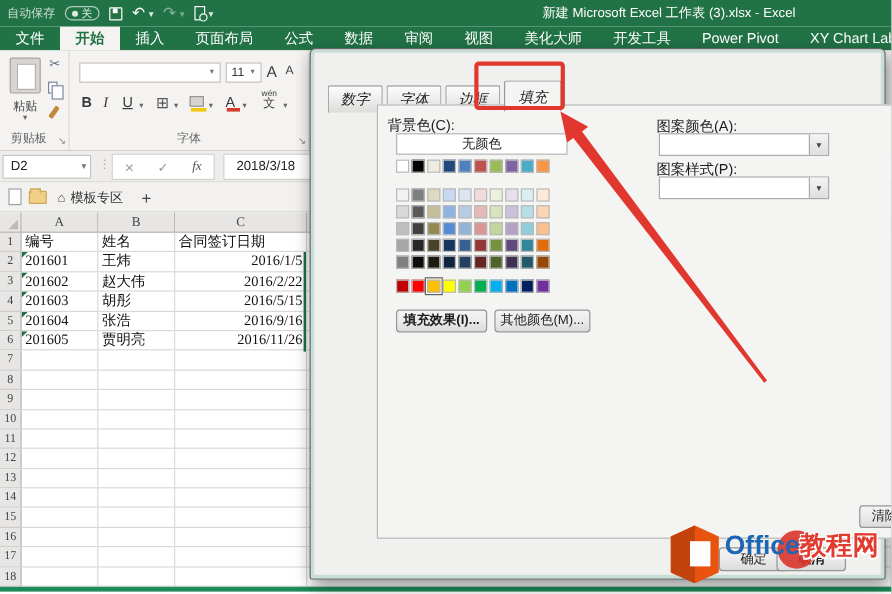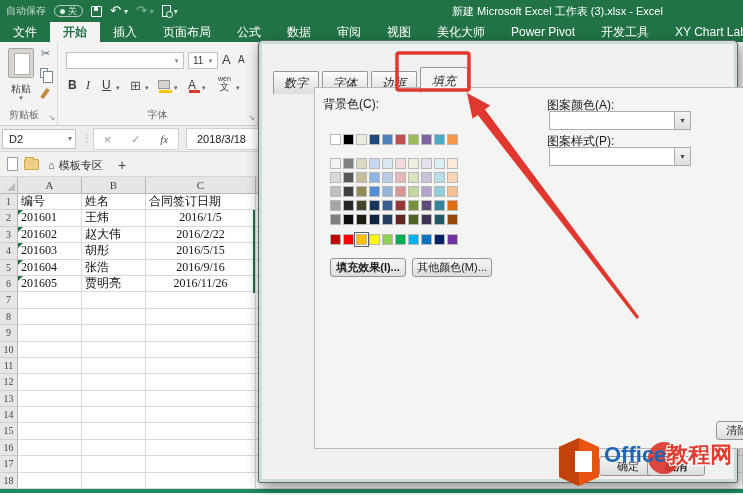--- a/index.html
+++ b/index.html
@@ -83,21 +83,21 @@
            text-align:center; height:17px; line-height:16px; }
   .corner { position:relative; }
   .corner .tri { position:absolute; right:2px; bottom:2px; width:0; height:0;
                  border-left:8px solid transparent; border-bottom:8px solid #bdbbb9; }
   .rhdr { background:#e7e6e5; border-right:1px solid #b9b7b5; border-bottom:1px solid #cfcecd;
           font-family:"Liberation Serif","DejaVu Serif",serif; font-size:10px; color:#444;
           text-align:center; height:16.4px; line-height:16px; }
   .cell { position:relative; border-right:1px solid #d9d9d9; border-bottom:1px solid #d9d9d9; height:16.4px;
           font-family:"Liberation Serif","DejaVu Serif",serif; font-size:12px; color:#111;
           line-height:15px; padding:0 3px; white-space:nowrap; overflow:hidden; }
-  .cell.num-right { text-align:center; }
+  .cell.num-right { text-align:right; }
   .cell .gtri { position:absolute; left:0; top:0; width:0; height:0;
                 border-top:5px solid #1e7145; border-right:5px solid transparent; }
   .sel-line { position:absolute; left:253px; top:33px; width:2px; height:83px; background:#1e7145; }
   .bottomstrip { position:absolute; left:0; top:489px; width:743px; height:4px; background:#1e8c5a; }
 
   
   .dialog { position:absolute; left:258px; top:40px; width:480px; height:443px; z-index:10;
             background:#f0f0ef; border:1px solid #5e6a6a; border-radius:5px 5px 2px 2px;
             box-shadow:2px 5px 14px rgba(0,0,0,.45), inset 0 0 0 3px #caddd6; }
   .dlg-titlebar { position:absolute; left:1px; top:1px; right:1px; height:21px; border-radius:4px 4px 0 0;
@@ -173,22 +173,22 @@
   <div class="tabrow">
       <span class="rtab">文件</span>
       <span class="rtab sel">开始</span>
       <span class="rtab">插入</span>
       <span class="rtab">页面布局</span>
       <span class="rtab">公式</span>
       <span class="rtab">数据</span>
       <span class="rtab">审阅</span>
       <span class="rtab">视图</span>
       <span class="rtab">美化大师</span>
+      <span class="rtab">开发工具</span>
       <span class="rtab">Power Pivot</span>
-      <span class="rtab">开发工具</span>
       <span class="rtab">XY Chart Labels</span>
     </div>
 
   <div class="ribbon">
     <div class="rgroup" style="left:0;width:58px;">
       <div class="paste-big"></div>
       <div class="paste-label">粘贴</div>
       <div class="paste-caret">▾</div>
       <span class="mini-icon" style="left:41px;top:5px;">✂</span>
       <span class="copy-glyph" style="left:40px;top:26px;"></span>
@@ -356,20 +356,21 @@
         <div class="cell"></div>
       </div>
     <div class="sel-line" style="background: rgb(30, 113, 69);"></div>
   </div>
   <div class="bottomstrip"></div>
 
   <div class="dialog">
     <div class="dlg-tabs"><span class="dtab">数字</span><span class="dtab">字体</span><span class="dtab">边框</span><span class="dtab sel">填充</span></div>
     <div class="dlg-page">
       <span class="lbl" style="left:8px;top:8px;">背景色(C):</span>
+      <div class="btn nocolor-btn">无颜色</div>
       <div class="palette">
           <div class="prow"><span class="swatch" style="background: rgb(255, 255, 255);"></span><span class="swatch" style="background: rgb(0, 0, 0);"></span><span class="swatch" style="background: rgb(238, 236, 225);"></span><span class="swatch" style="background: rgb(31, 73, 125);"></span><span class="swatch" style="background: rgb(79, 129, 189);"></span><span class="swatch" style="background: rgb(192, 80, 77);"></span><span class="swatch" style="background: rgb(155, 187, 89);"></span><span class="swatch" style="background: rgb(128, 100, 162);"></span><span class="swatch" style="background: rgb(75, 172, 198);"></span><span class="swatch" style="background: rgb(247, 150, 70);"></span></div>
           <div class="pgap1"></div>
           <div class="prow"><span class="swatch" style="background: rgb(242, 242, 242);"></span><span class="swatch" style="background: rgb(127, 127, 127);"></span><span class="swatch" style="background: rgb(221, 217, 195);"></span><span class="swatch" style="background: rgb(198, 217, 241);"></span><span class="swatch" style="background: rgb(220, 230, 242);"></span><span class="swatch" style="background: rgb(242, 220, 219);"></span><span class="swatch" style="background: rgb(235, 241, 222);"></span><span class="swatch" style="background: rgb(230, 224, 236);"></span><span class="swatch" style="background: rgb(219, 238, 244);"></span><span class="swatch" style="background: rgb(253, 234, 218);"></span></div>
           <div class="prow"><span class="swatch" style="background: rgb(217, 217, 217);"></span><span class="swatch" style="background: rgb(89, 89, 89);"></span><span class="swatch" style="background: rgb(196, 189, 151);"></span><span class="swatch" style="background: rgb(141, 180, 226);"></span><span class="swatch" style="background: rgb(184, 204, 228);"></span><span class="swatch" style="background: rgb(230, 185, 184);"></span><span class="swatch" style="background: rgb(215, 228, 189);"></span><span class="swatch" style="background: rgb(204, 193, 218);"></span><span class="swatch" style="background: rgb(183, 222, 232);"></span><span class="swatch" style="background: rgb(251, 213, 181);"></span></div>
           <div class="prow"><span class="swatch" style="background: rgb(191, 191, 191);"></span><span class="swatch" style="background: rgb(64, 64, 64);"></span><span class="swatch" style="background: rgb(147, 137, 83);"></span><span class="swatch" style="background: rgb(84, 141, 212);"></span><span class="swatch" style="background: rgb(149, 179, 215);"></span><span class="swatch" style="background: rgb(217, 150, 148);"></span><span class="swatch" style="background: rgb(195, 214, 155);"></span><span class="swatch" style="background: rgb(179, 162, 199);"></span><span class="swatch" style="background: rgb(146, 205, 220);"></span><span class="swatch" style="background: rgb(250, 192, 144);"></span></div>
           <div class="prow"><span class="swatch" style="background: rgb(166, 166, 166);"></span><span class="swatch" style="background: rgb(38, 38, 38);"></span><span class="swatch" style="background: rgb(73, 68, 41);"></span><span class="swatch" style="background: rgb(23, 54, 93);"></span><span class="swatch" style="background: rgb(54, 96, 146);"></span><span class="swatch" style="background: rgb(149, 55, 53);"></span><span class="swatch" style="background: rgb(118, 146, 60);"></span><span class="swatch" style="background: rgb(96, 74, 123);"></span><span class="swatch" style="background: rgb(49, 133, 156);"></span><span class="swatch" style="background: rgb(227, 108, 10);"></span></div>
           <div class="prow"><span class="swatch" style="background: rgb(128, 128, 128);"></span><span class="swatch" style="background: rgb(13, 13, 13);"></span><span class="swatch" style="background: rgb(29, 27, 16);"></span><span class="swatch" style="background: rgb(15, 36, 62);"></span><span class="swatch" style="background: rgb(36, 64, 97);"></span><span class="swatch" style="background: rgb(99, 36, 35);"></span><span class="swatch" style="background: rgb(79, 98, 40);"></span><span class="swatch" style="background: rgb(63, 49, 81);"></span><span class="swatch" style="background: rgb(33, 89, 104);"></span><span class="swatch" style="background: rgb(151, 72, 6);"></span></div>
           <div class="pgap2"></div>
           <div class="prow"><span class="swatch" style="background: rgb(192, 0, 0);"></span><span class="swatch" style="background: rgb(255, 0, 0);"></span><span class="swatch selected" style="background: rgb(255, 192, 0);"></span><span class="swatch" style="background: rgb(255, 255, 0);"></span><span class="swatch" style="background: rgb(146, 208, 80);"></span><span class="swatch" style="background: rgb(0, 176, 80);"></span><span class="swatch" style="background: rgb(0, 176, 240);"></span><span class="swatch" style="background: rgb(0, 112, 192);"></span><span class="swatch" style="background: rgb(0, 32, 96);"></span><span class="swatch" style="background: rgb(112, 48, 160);"></span></div>

